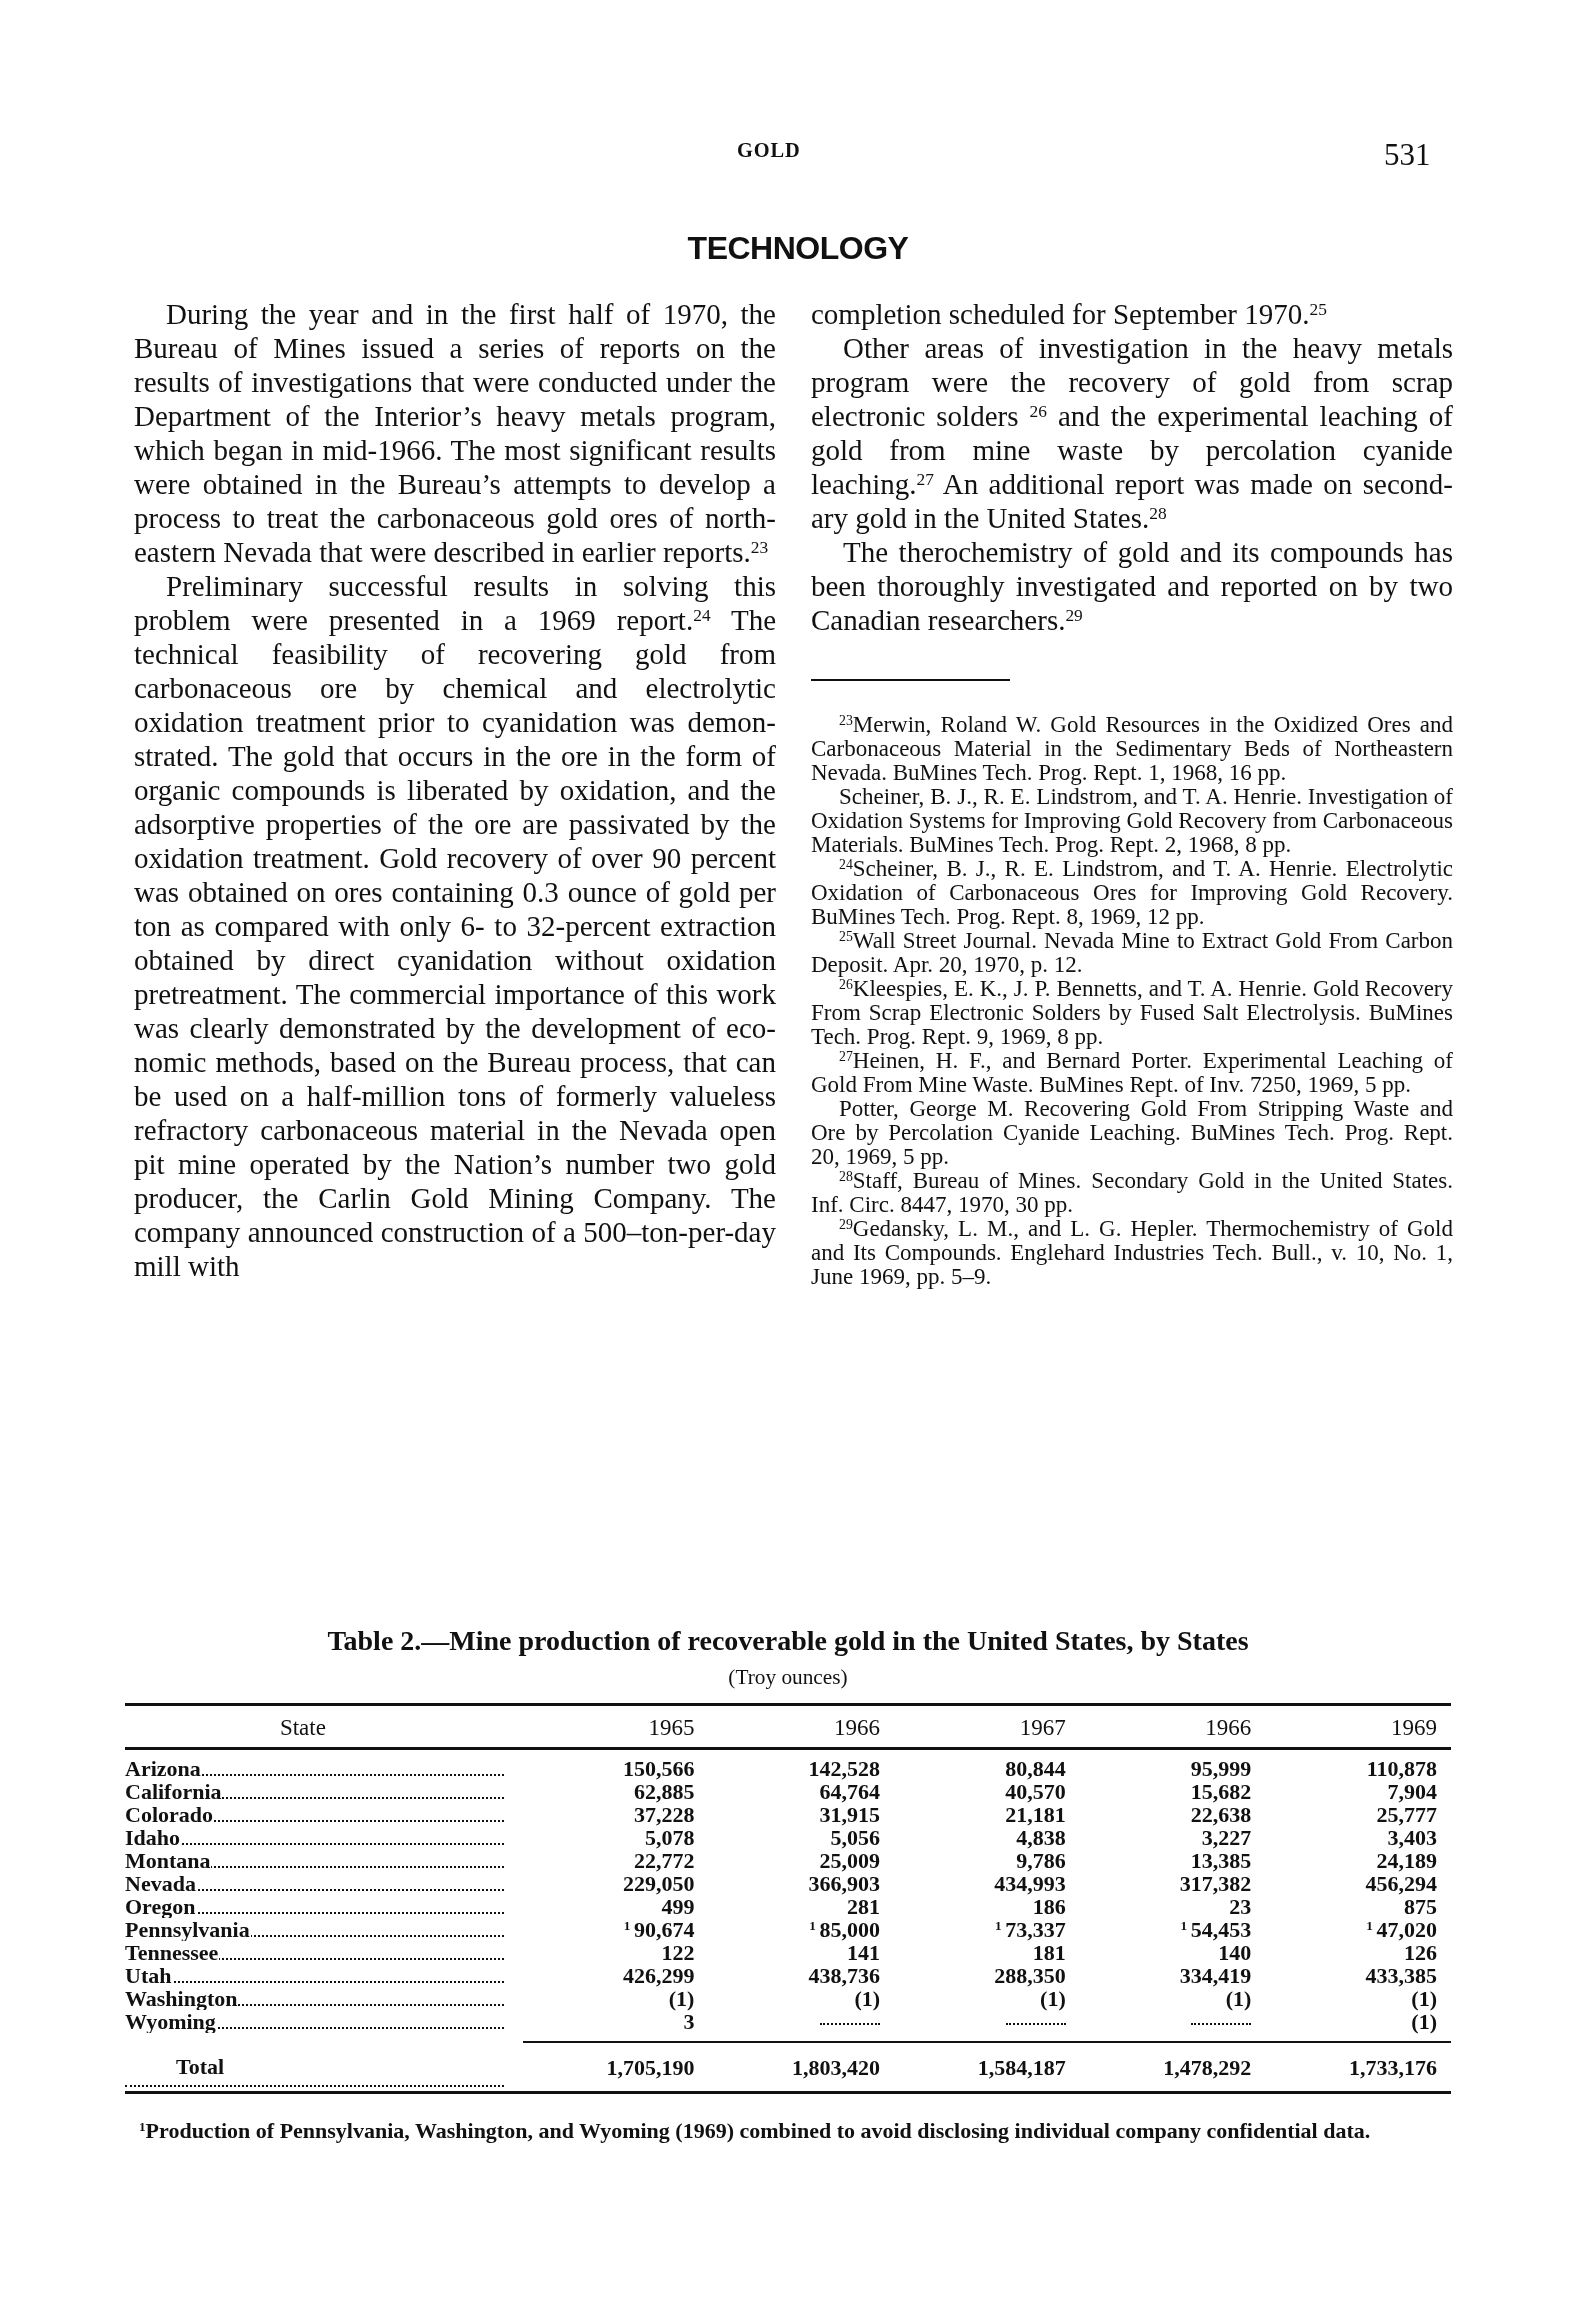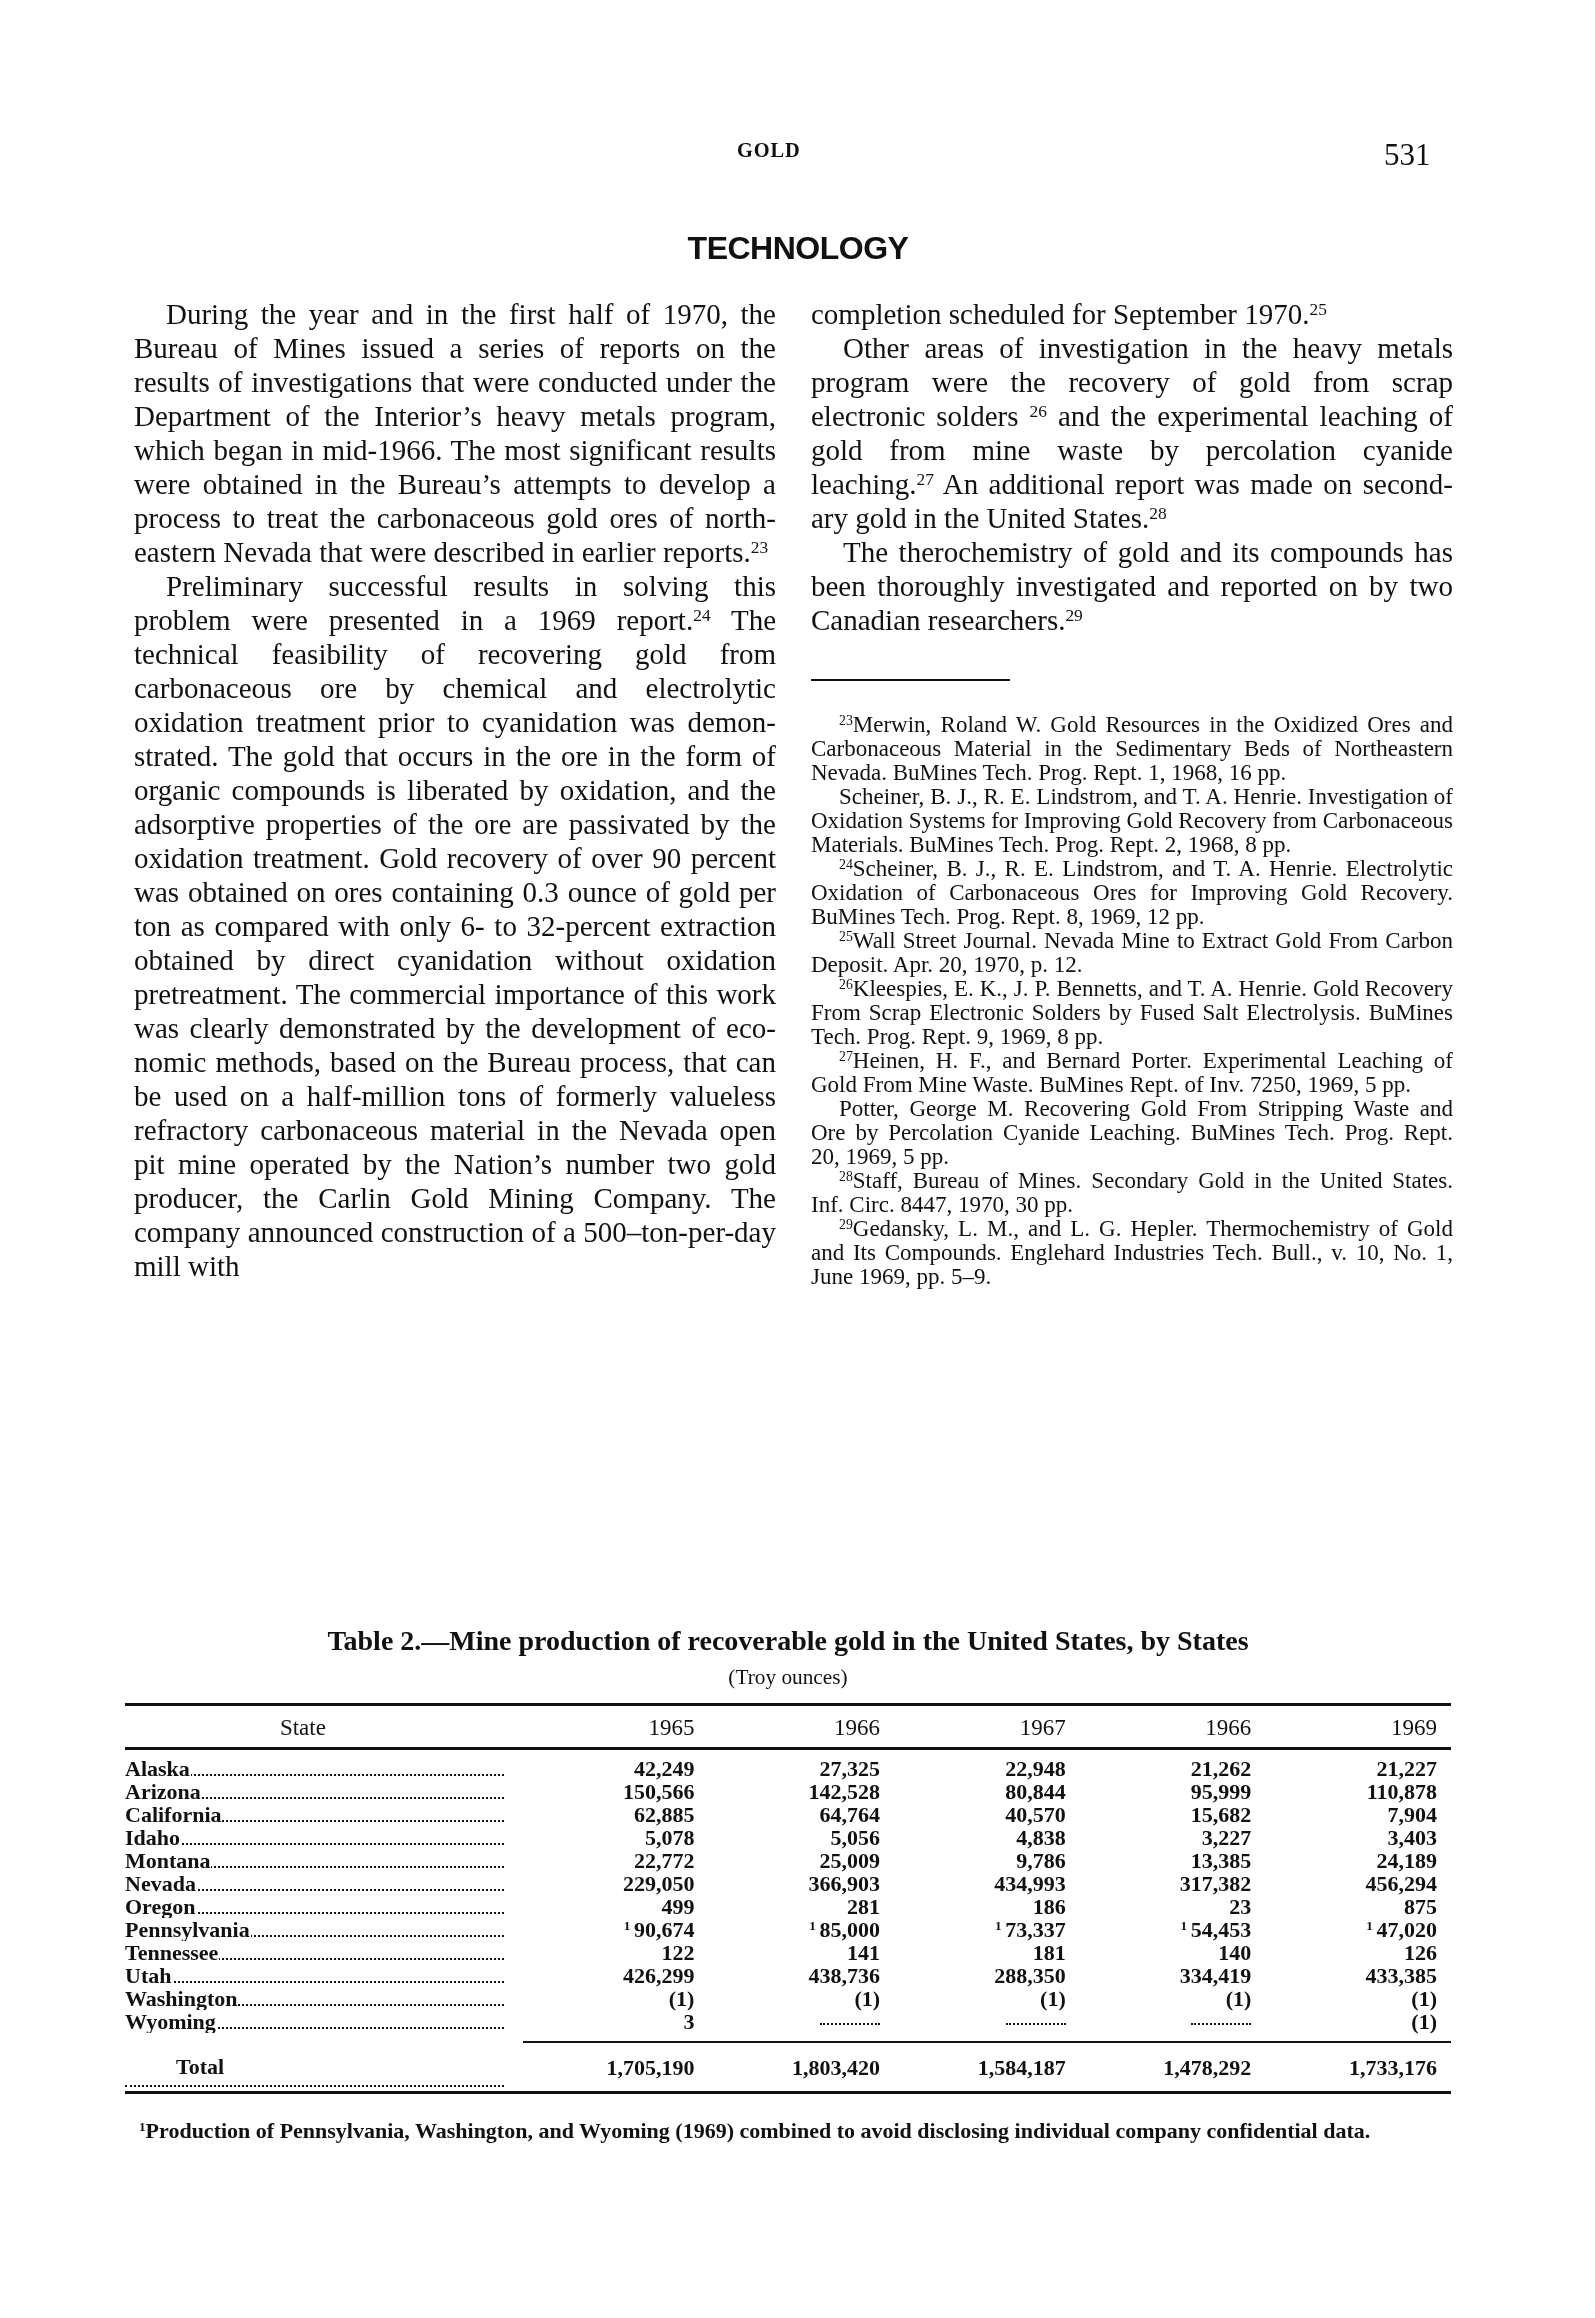--- a/index.html
+++ b/index.html
@@ -98,42 +98,42 @@
         <th class="state-h">State</th>
         <th class="year-h">1965</th>
         <th class="year-h">1966</th>
         <th class="year-h">1967</th>
         <th class="year-h">1966</th>
         <th class="year-h">1969</th>
       </tr>
     </thead>
     <tbody id="table-body">
         <tr>
-          <td class="state"><span class="leader"></span><span class="name">Alaska</span></td>
-          <td class="num"><span>42,249</span></td>
-          <td class="num"><span>27,325</span></td>
-          <td class="num"><span>22,948</span></td>
-          <td class="num"><span>21,262</span></td>
-          <td class="num"><span>21,227</span></td>
-        </tr>
-        <tr>
           <td class="state"><span class="leader"></span><span class="name">Arizona</span></td>
           <td class="num"><span>150,566</span></td>
           <td class="num"><span>142,528</span></td>
           <td class="num"><span>80,844</span></td>
           <td class="num"><span>95,999</span></td>
           <td class="num"><span>110,878</span></td>
         </tr>
         <tr>
           <td class="state"><span class="leader"></span><span class="name">California</span></td>
           <td class="num"><span>62,885</span></td>
           <td class="num"><span>64,764</span></td>
           <td class="num"><span>40,570</span></td>
           <td class="num"><span>15,682</span></td>
           <td class="num"><span>7,904</span></td>
+        </tr>
+        <tr>
+          <td class="state"><span class="leader"></span><span class="name">Colorado</span></td>
+          <td class="num"><span>37,228</span></td>
+          <td class="num"><span>31,915</span></td>
+          <td class="num"><span>21,181</span></td>
+          <td class="num"><span>22,638</span></td>
+          <td class="num"><span>25,777</span></td>
         </tr>
         <tr>
           <td class="state"><span class="leader"></span><span class="name">Idaho</span></td>
           <td class="num"><span>5,078</span></td>
           <td class="num"><span>5,056</span></td>
           <td class="num"><span>4,838</span></td>
           <td class="num"><span>3,227</span></td>
           <td class="num"><span>3,403</span></td>
         </tr>
         <tr>

